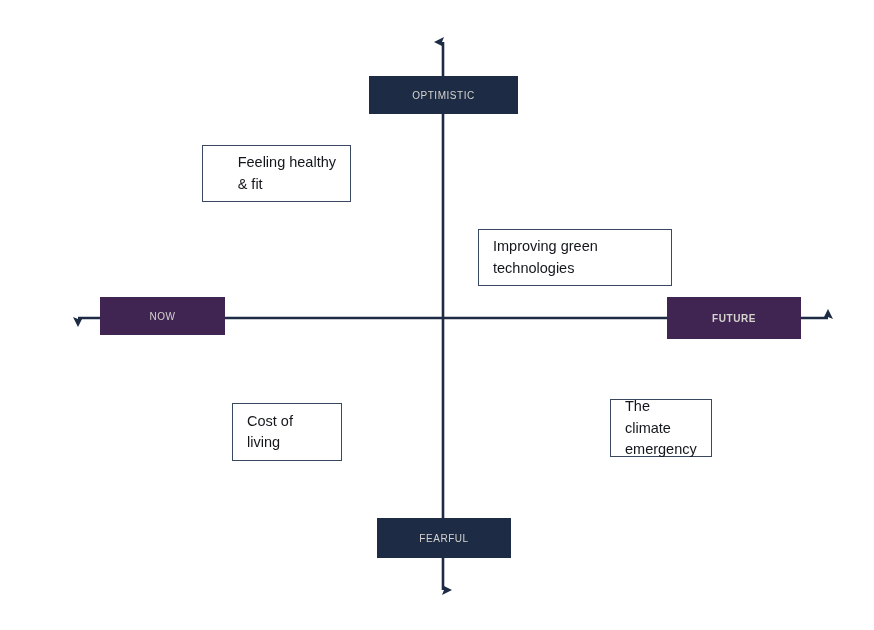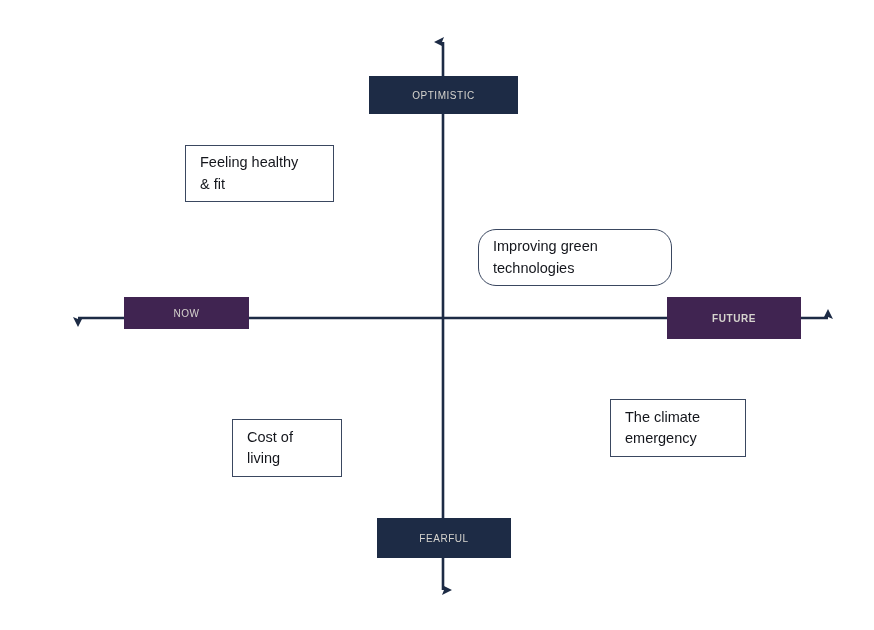--- a/index.html
+++ b/index.html
@@ -38,21 +38,21 @@
   .axis-label.navy  { background: #1d2b45; }
   .axis-label.plum  { background: #402451; }
 
   #label-optimistic {
     left: 369px;  top: 76px;  width: 149px; height: 38px;
   }
   #label-fearful {
     left: 377px;  top: 518px; width: 134px; height: 40px;
   }
   #label-now {
-    left: 124px;  top: 297px; width: 125px; height: 32px;
+    left: 100px;  top: 297px; width: 125px; height: 38px;
   }
   #label-future {
     left: 667px;  top: 297px; width: 134px; height: 42px; font-weight: bold;
   }
 
   
   .note {
     position: absolute;
     background: #ffffff;
     border: 1.4px solid #3a4760;
@@ -61,24 +61,24 @@
     align-items: center;
     padding: 0 14px;
   }
   .note-text {
     font-size: 14.5px;
     line-height: 1.45;
     color: #14161c;
     white-space: pre-line;
   }
 
-  #note-health       { left: 185px; top: 145px; width: 149px; height: 57px; }
-  #note-green        { left: 478px; top: 229px; width: 194px; height: 57px; border-radius: 18px; }
-  #note-cost         { left: 232px; top: 419px; width: 110px; height: 58px; }
-  #note-climate      { left: 610px; top: 399px; width: 136px; height: 58px; }
+  #note-health       { left: 202px; top: 145px; width: 149px; height: 57px; justify-content: flex-end; }
+  #note-green        { left: 478px; top: 229px; width: 194px; height: 57px; }
+  #note-cost         { left: 232px; top: 403px; width: 110px; height: 58px; }
+  #note-climate      { left: 610px; top: 399px; width: 102px; height: 58px; }
 </style>
 </head>
 <body>
 
 <div id="canvas">
 
   <svg id="axes-svg" viewBox="0 0 874 630" aria-hidden="true">
     <defs>
       <marker id="arrow-up" markerWidth="10" markerHeight="10" refX="5" refY="9" orient="auto" markerUnits="userSpaceOnUse">
         <path d="M5,0 L10,10 L5,8 L0,10 Z" fill="#1d2b45"></path>

